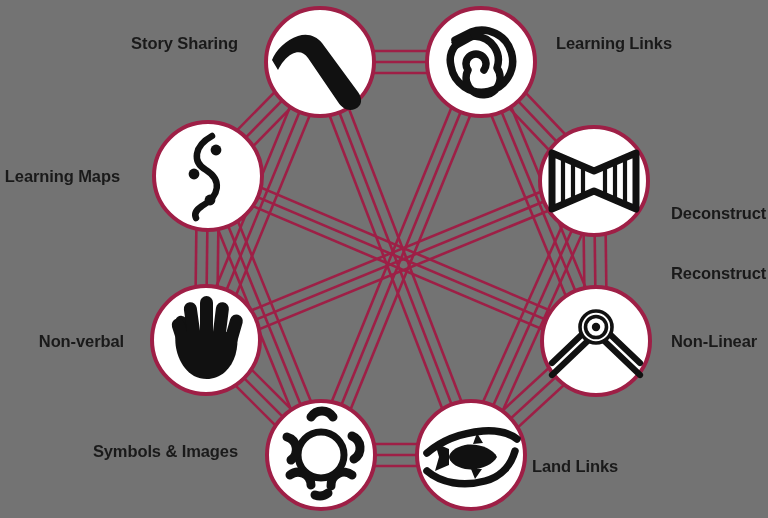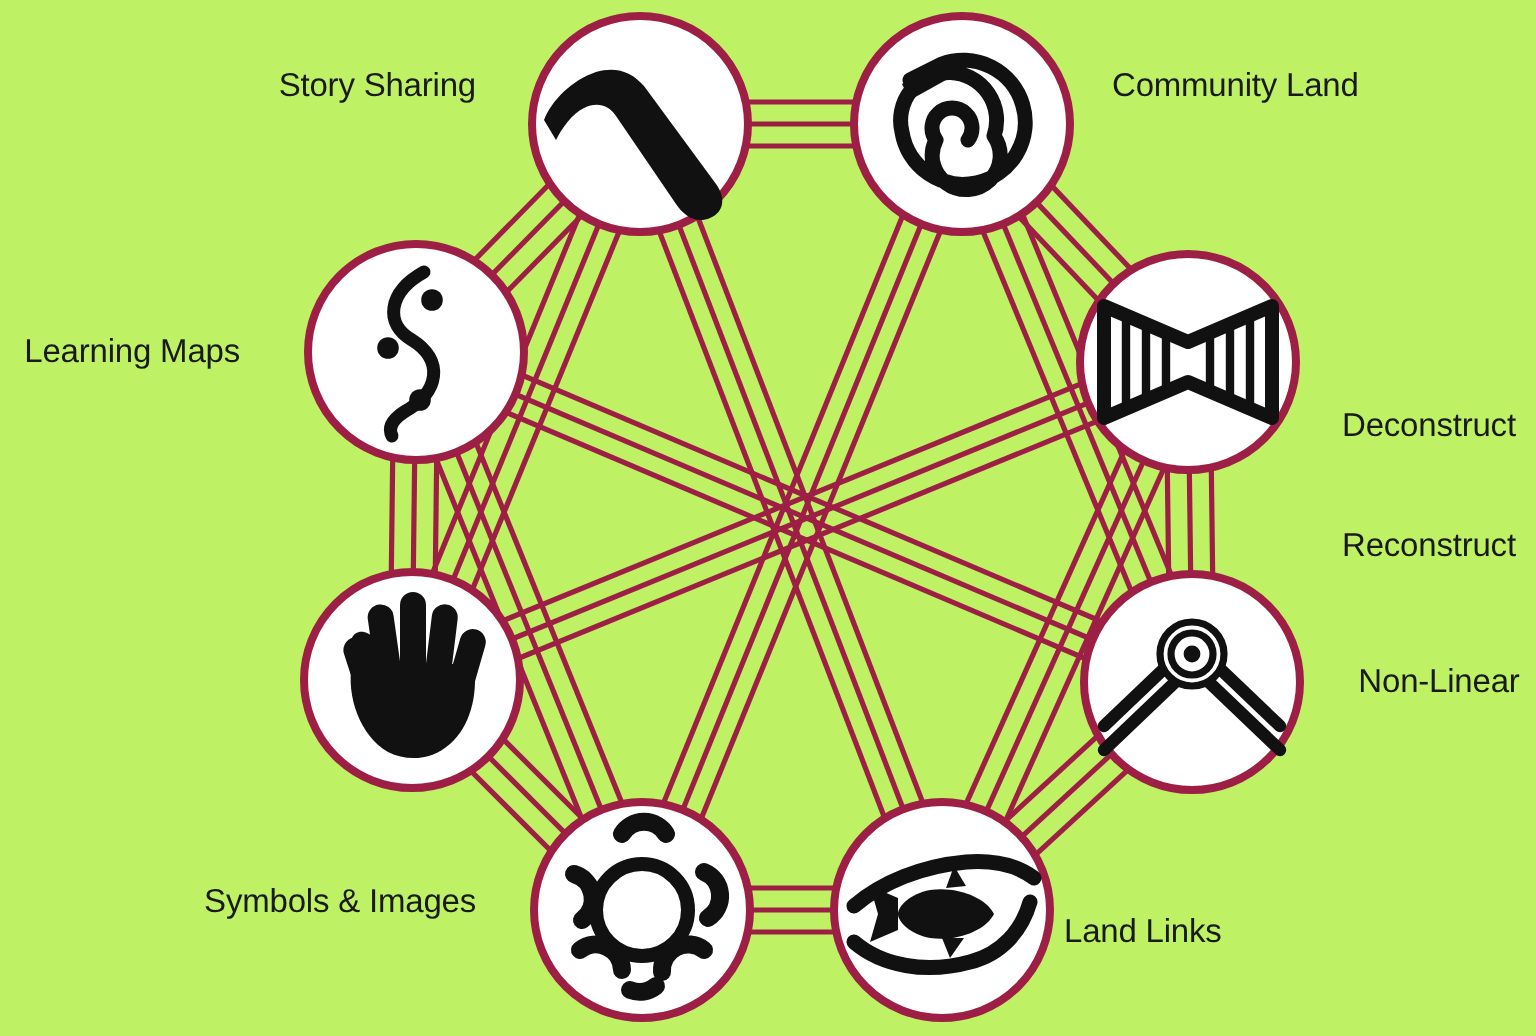--- a/index.html
+++ b/index.html
@@ -11,21 +11,22 @@
   body {
     width: 768px;
     height: 518px;
     overflow: hidden;
     font-family: "Liberation Sans", sans-serif;
   }
   #stage {
     position: relative;
     width: 768px;
     height: 518px;
-    background: #bef264;
+    background: #737373;
+    font-weight: bold;
   }
   #diagram-svg {
     position: absolute;
     left: 0;
     top: 0;
     width: 768px;
     height: 518px;
   }
   .node-label {
     position: absolute;
@@ -265,29 +266,30 @@
                  C -22 -2 -16 -8 -6 -10 Z"></path>
         <path d="M -22 -6 L -36 -12 L -32 2 L -36 16 L -22 10 Z"></path>
         <path d="M 2 -11 L 6 -22 L 12 -12 Z"></path>
         <path d="M 0 14 L 4 24 L 11 14 Z"></path>
       </g>
     </g>
   </svg>
 
   <div class="node-label lbl-left" style="left:128px; top:33px; width:110px;">Story Sharing</div>
 
-  <div class="node-label lbl-right" style="left:556px; top:33px; width:200px;">Community Land</div>
+  <div class="node-label lbl-right" style="left:556px; top:33px; width:200px;">Learning Links</div>
 
   <div class="node-label lbl-right" style="left:671px; top:163px; width:97px;">
     <div>Deconstruct</div>
     <div>Reconstruct</div>
   </div>
 
   <div class="node-label lbl-left" style="left:0px; top:166px; width:120px;">Learning Maps</div>
 
-
-  <div class="node-label lbl-right" style="left:671px; top:331px; width:97px;text-align:center;">Non-Linear</div>
+  <div class="node-label lbl-left" style="left:34px; top:331px; width:90px;">Non-verbal</div>
+
+  <div class="node-label lbl-right" style="left:671px; top:331px; width:97px;">Non-Linear</div>
 
   <div class="node-label lbl-left" style="left:89px; top:441px; width:149px;">Symbols &amp; Images</div>
 
   <div class="node-label lbl-right" style="left:532px; top:456px; width:140px;">Land Links</div>
 
 </div>
 
 </body></html>

